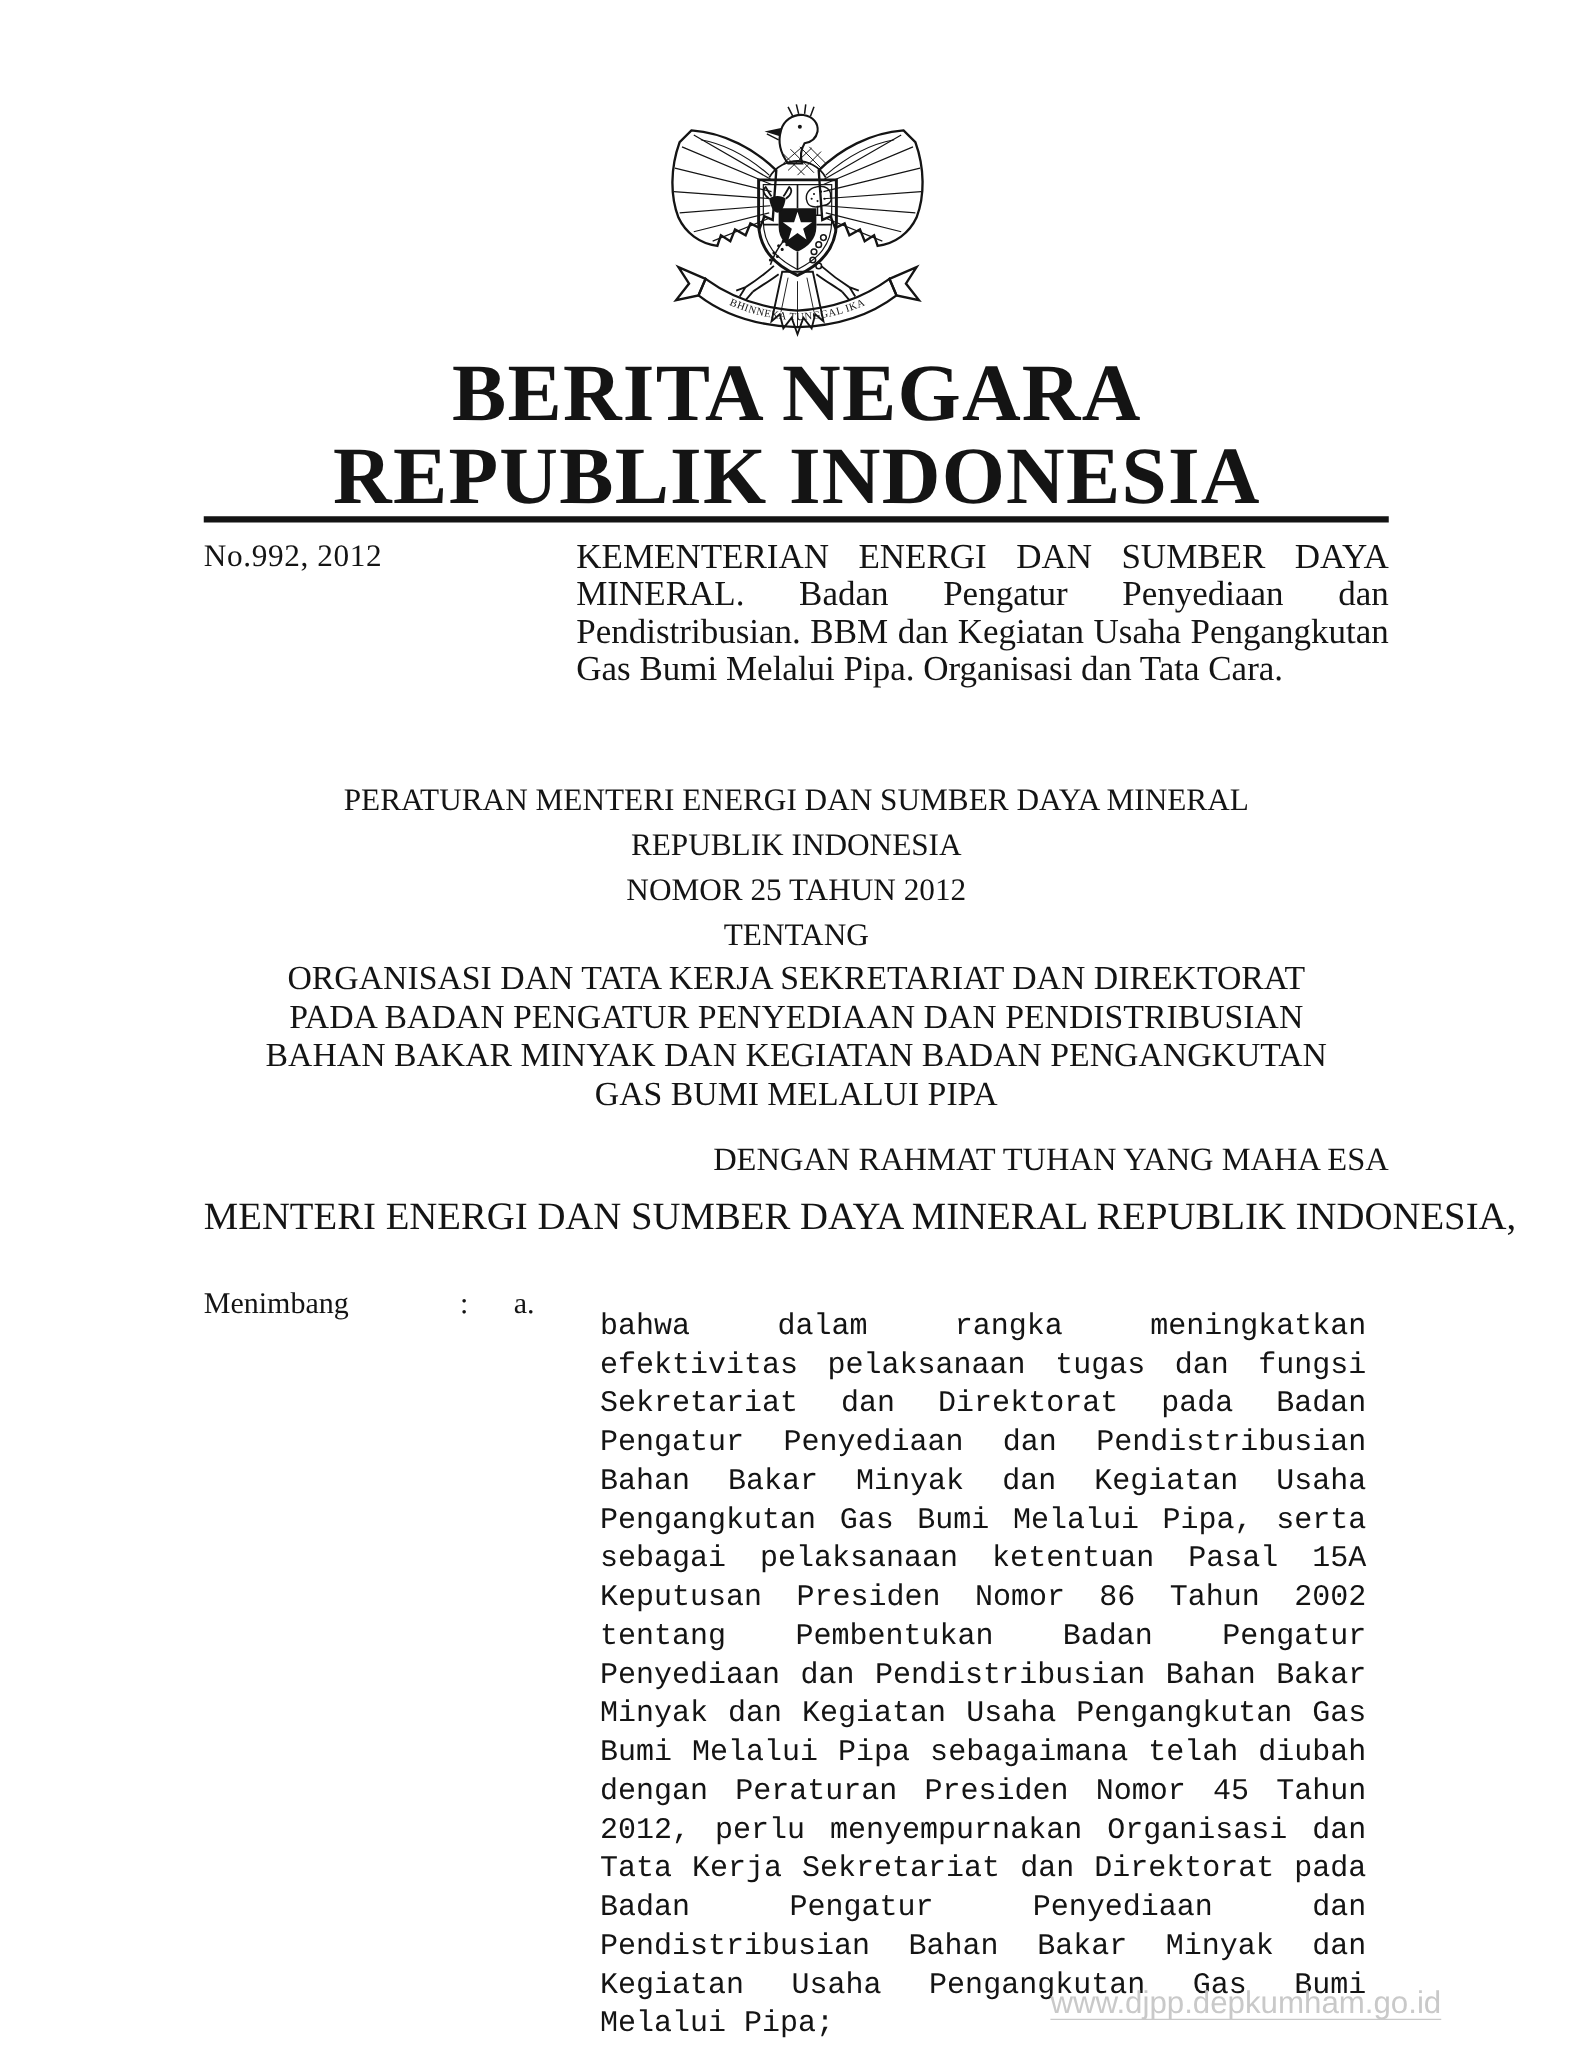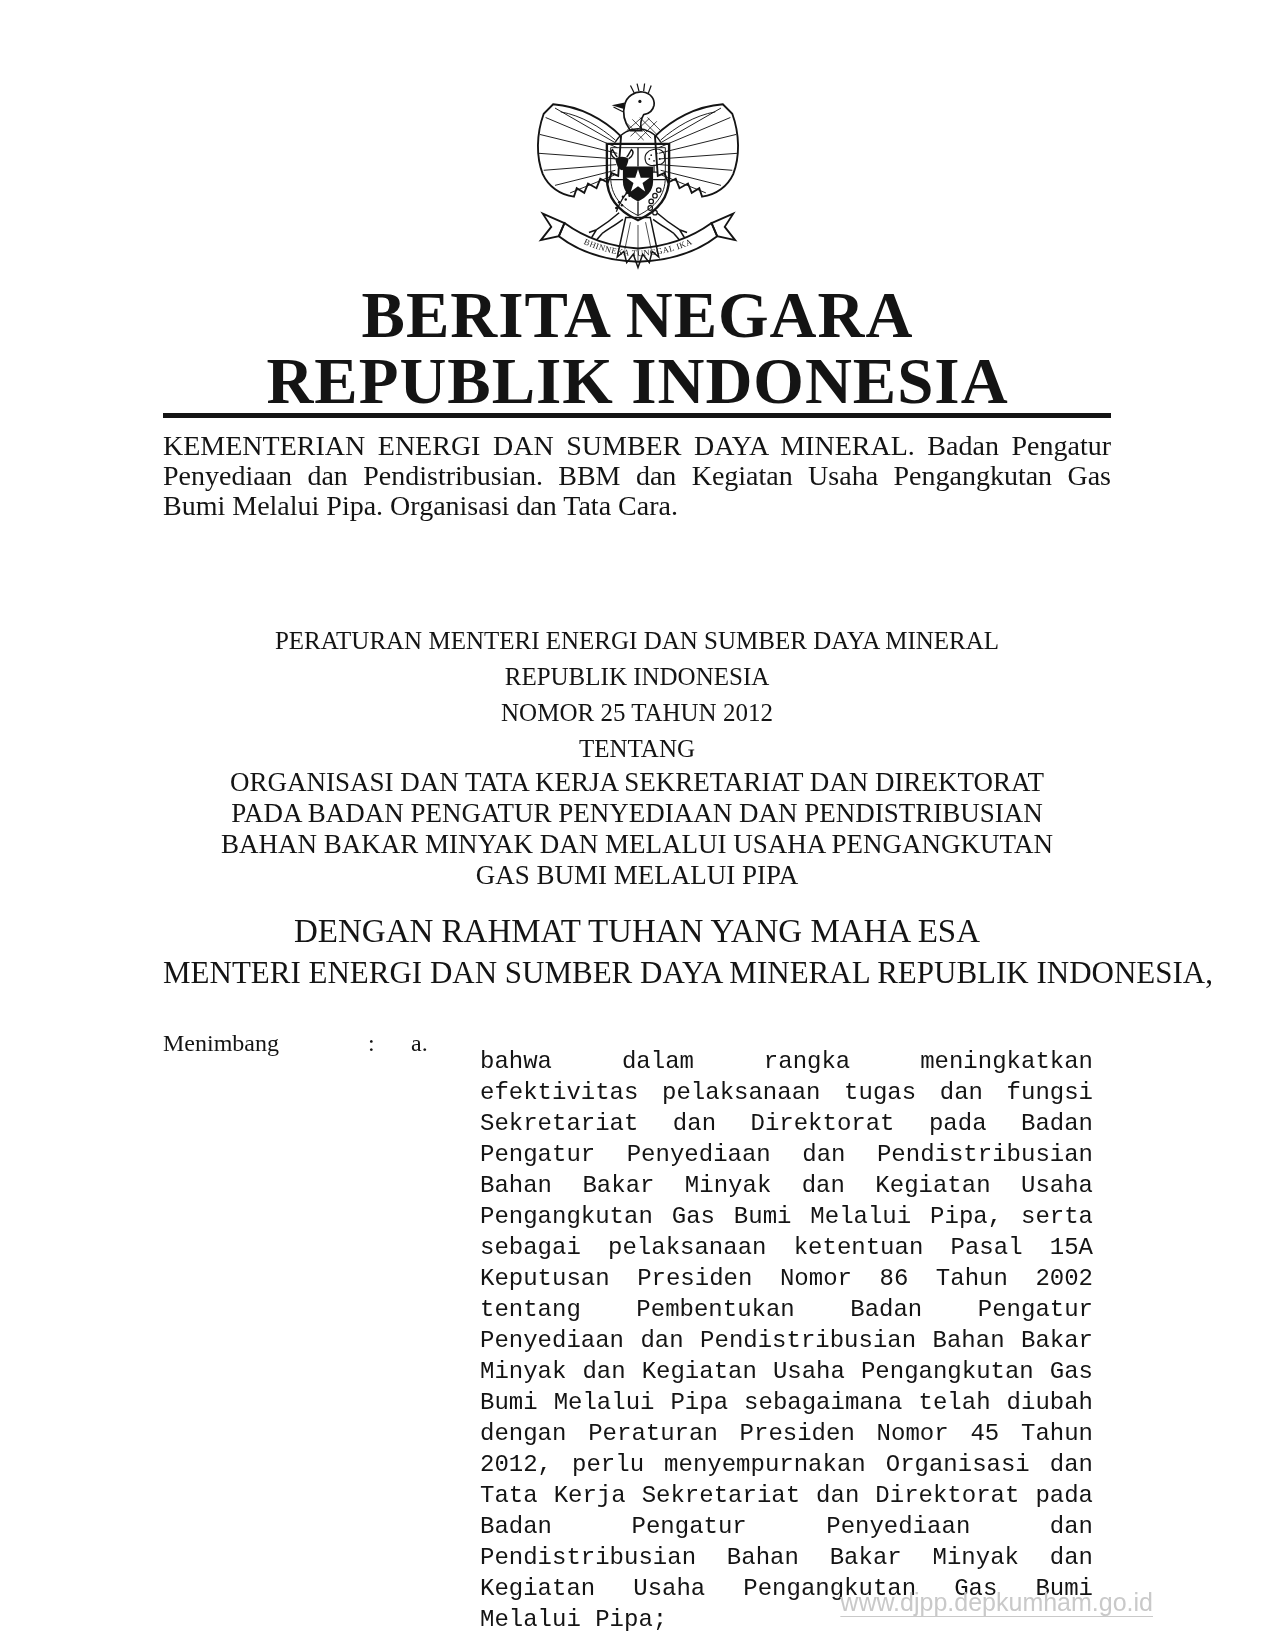--- a/index.html
+++ b/index.html
@@ -80,22 +80,22 @@
     text-align: center;
     font-size: 27px;
     line-height: 31px;
     white-space: nowrap;
   }
   .invocation {
     position: absolute;
     top: 913px;
     left: 163px;
     width: 948px;
-    text-align: center;
-    font-size: 33px;
+    text-align: right;
+    font-size: 26px;
     white-space: nowrap;
   }
   .authority {
     position: absolute;
     top: 955px;
     left: 163px;
     width: 948px;
     text-align: right;
     font-size: 31px;
     white-space: nowrap;
@@ -203,34 +203,35 @@
   </div>
 
   <div class="masthead">
     <div>BERITA NEGARA</div>
     <div>REPUBLIK INDONESIA</div>
   </div>
 
   <div class="rule"></div>
 
   <div class="header-row">
+    <div class="gazette-number">No.992, 2012</div>
     <p class="subject-note">KEMENTERIAN ENERGI DAN SUMBER DAYA MINERAL. Badan Pengatur Penyediaan dan Pendistribusian. BBM dan Kegiatan Usaha Pengangkutan Gas Bumi Melalui Pipa. Organisasi dan Tata Cara.</p>
   </div>
 
   <div class="reg-heading">
     <div>PERATURAN MENTERI ENERGI DAN SUMBER DAYA MINERAL</div>
     <div>REPUBLIK INDONESIA</div>
     <div>NOMOR 25 TAHUN 2012</div>
     <div>TENTANG</div>
   </div>
 
   <div class="reg-subject">
     <div>ORGANISASI DAN TATA KERJA SEKRETARIAT DAN DIREKTORAT</div>
     <div>PADA BADAN PENGATUR PENYEDIAAN DAN PENDISTRIBUSIAN</div>
-    <div>BAHAN BAKAR MINYAK DAN MELALUI USAHA PENGANGKUTAN</div>
+    <div>BAHAN BAKAR MINYAK DAN KEGIATAN BADAN PENGANGKUTAN</div>
     <div>GAS BUMI MELALUI PIPA</div>
   </div>
 
   <div class="invocation">DENGAN RAHMAT TUHAN YANG MAHA ESA</div>
   <div class="authority">MENTERI ENERGI DAN SUMBER DAYA MINERAL REPUBLIK INDONESIA,</div>
 
   <div class="considerations">
     <div class="cons-label">Menimbang</div>
     <div class="cons-colon">:</div>
     <div class="cons-marker">a.</div>

